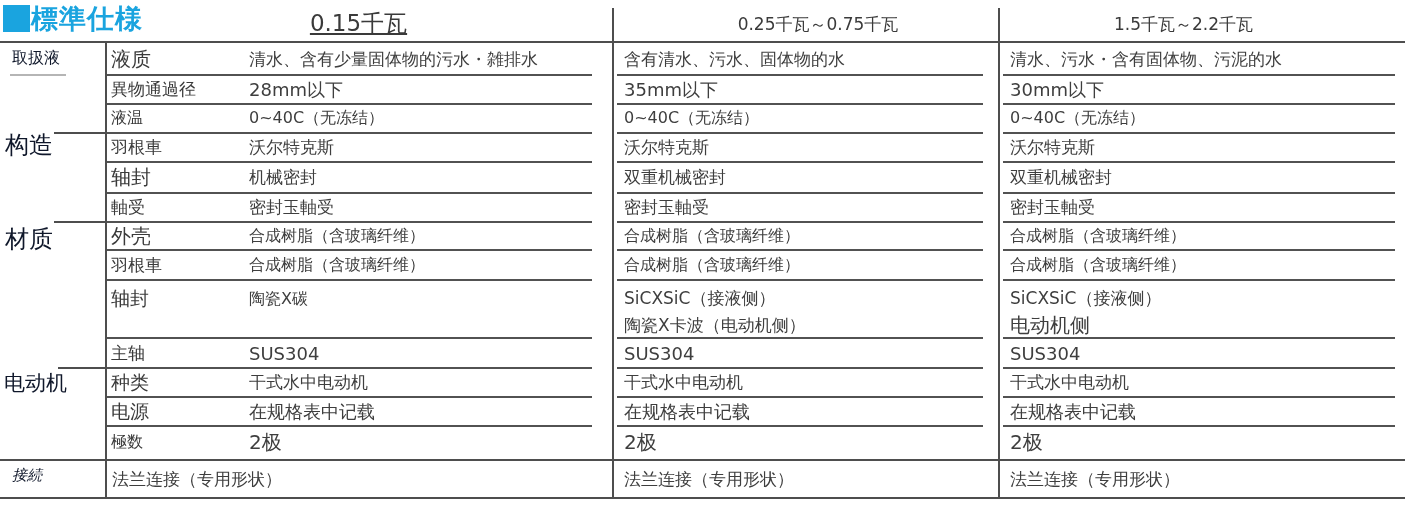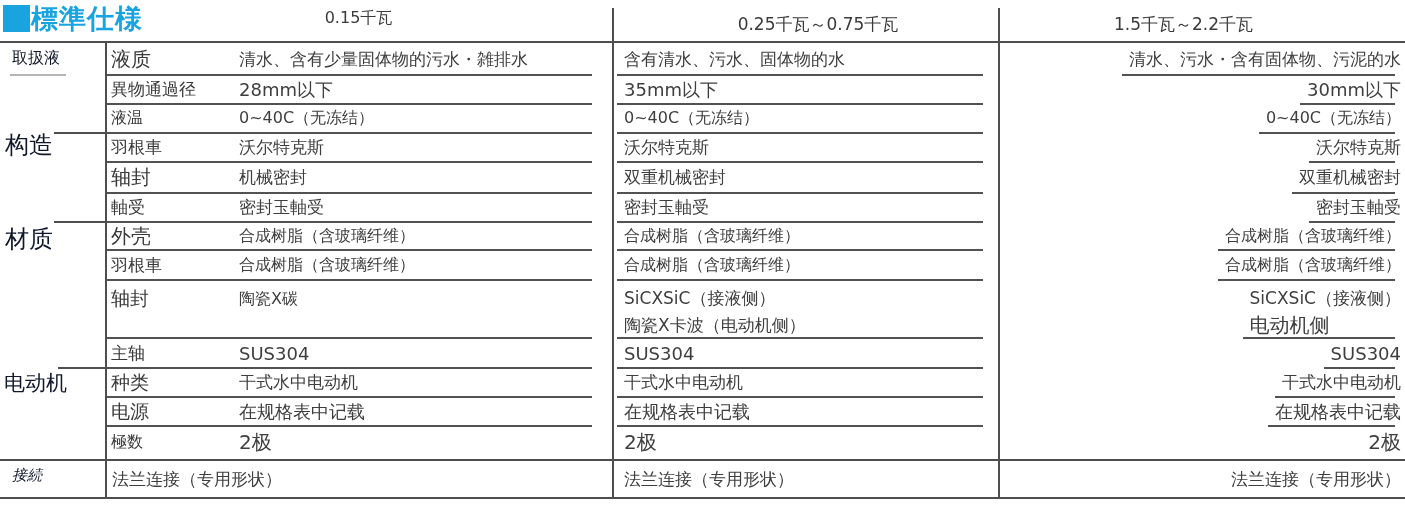--- a/index.html
+++ b/index.html
@@ -6,21 +6,21 @@
   html,body { background:#ffffff; }
   .canvas {
     position:relative; width:1405px; height:507px; background:#ffffff;
     font-family:"DejaVu Sans", sans-serif; color:#3e3e3e; overflow:hidden;
   }
   
   .title-row { position:absolute; top:4px; left:3px; display:flex; align-items:center; }
   .title-sq { width:27px; height:27px; background:var(--accent,#1aa4df); flex:0 0 auto; }
   .title-text { font-size:27px; font-weight:600; color:var(--accent,#1aa4df); line-height:29px; margin-left:1px; letter-spacing:1px; }
   .colheader { position:absolute; text-align:center; color:#3a3a3a; }
-  .ch1 { left:105px; width:507px; top:8px;  font-size:16px; }
+  .ch1 { left:105px; width:507px; top:8px;  font-size:23px;text-decoration:underline; }
   .ch2 { left:612px; width:412px; top:13px; font-size:17px; }
   .ch3 { left:998px; width:371px; top:13px; font-size:17px; }
   
   .hline { position:absolute; background:#4e4e4e; height:2px; left:0; width:1405px; }
   .hl-top    { top:41px; }
   .hl-conn   { top:459px; height:1.8px; }
   .hl-bottom { top:497px; }
   .vline { position:absolute; background:#4e4e4e; width:2px; }
   .vl-1 { left:105px; top:43px; height:454px; }
   .vl-2 { left:612px; top:8px;  height:489px; width:1.8px; }
@@ -34,22 +34,22 @@
   .grouplabel { position:absolute; color:#0f172a; white-space:nowrap; }
   .gl-1 { left:12px; top:48px;  font-size:16px; }
   .gl-2 { left:5px;  top:129px; font-size:24px; }
   .gl-3 { left:5px;  top:223px; font-size:24px; }
   .gl-4 { left:4px;  top:369px; font-size:21px; }
   .gl-5 { left:12px; top:466px; font-size:15px;font-style:italic; }
   
   .col { position:absolute; top:43px; display:flex; flex-direction:column; }
   .col1 { left:107px; width:501px; }
   .col2 { left:615px; width:378px; }
-  .col3 { left:1001px; width:400px;align-items:flex-end; }
-  .row { position:relative; display:flex; align-items:center; }
+  .col3 { left:1001px; width:400px; }
+  .row { position:relative; display:flex; align-items:center;gap:10px; }
   .row.bb::after { content:""; position:absolute; bottom:-1px; height:1.7px; background:#525252; }
   .col1 .row.bb::after { left:0;  right:16px; }
   .col2 .row.bb::after { left:2px; right:10px; }
   .col3 .row.bb::after { left:2px; right:6px; }
   .h32{height:32px} .h29{height:29px} .h31{height:31px} .h28{height:28px}
   .h30{height:30px} .h58{height:58px} .h33{height:33px} .h40{height:40px}
   .sublabel { flex:0 0 123px; padding-left:4px; white-space:nowrap; color:#3a3a3a; }
   .val { flex:1; padding-left:9px; white-space:nowrap; }
   .row.toprow { align-items:flex-start; }
   .row.toprow .val, .row.toprow .sublabel { padding-top:5px; line-height:27px; }

